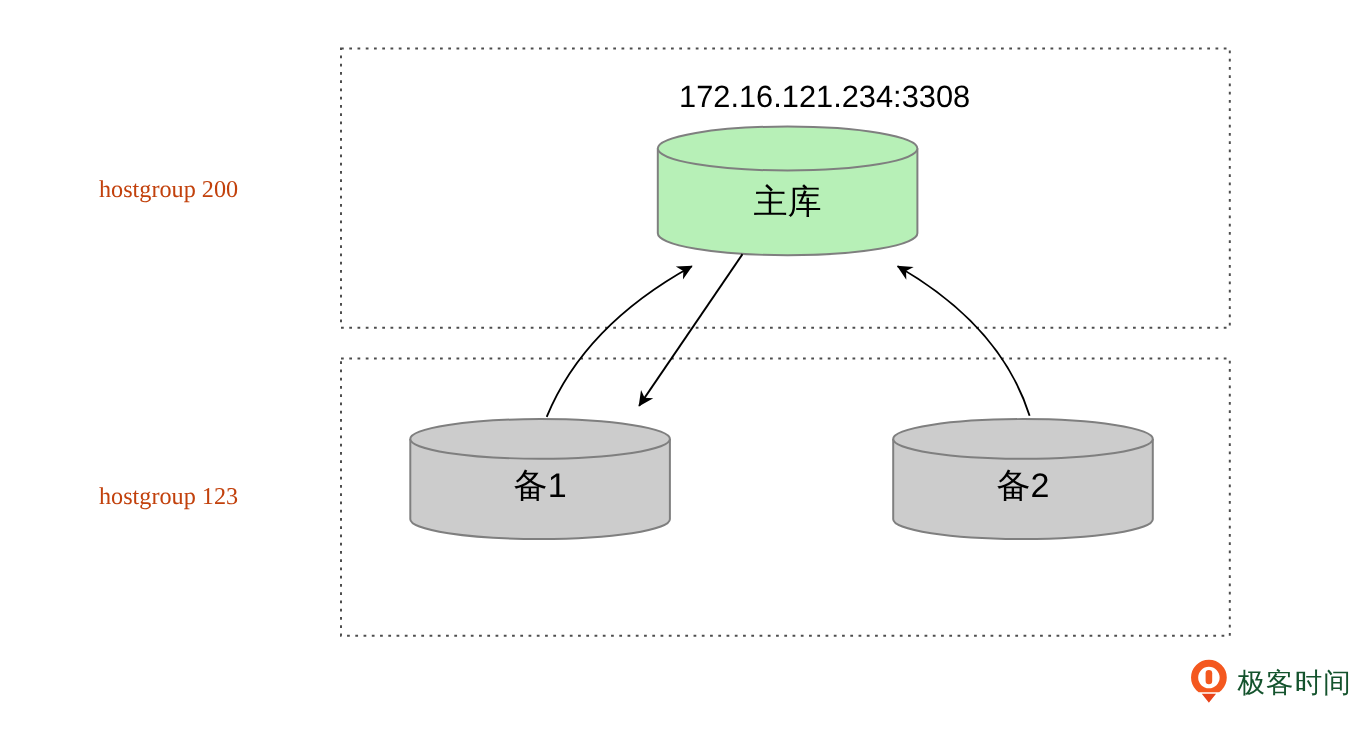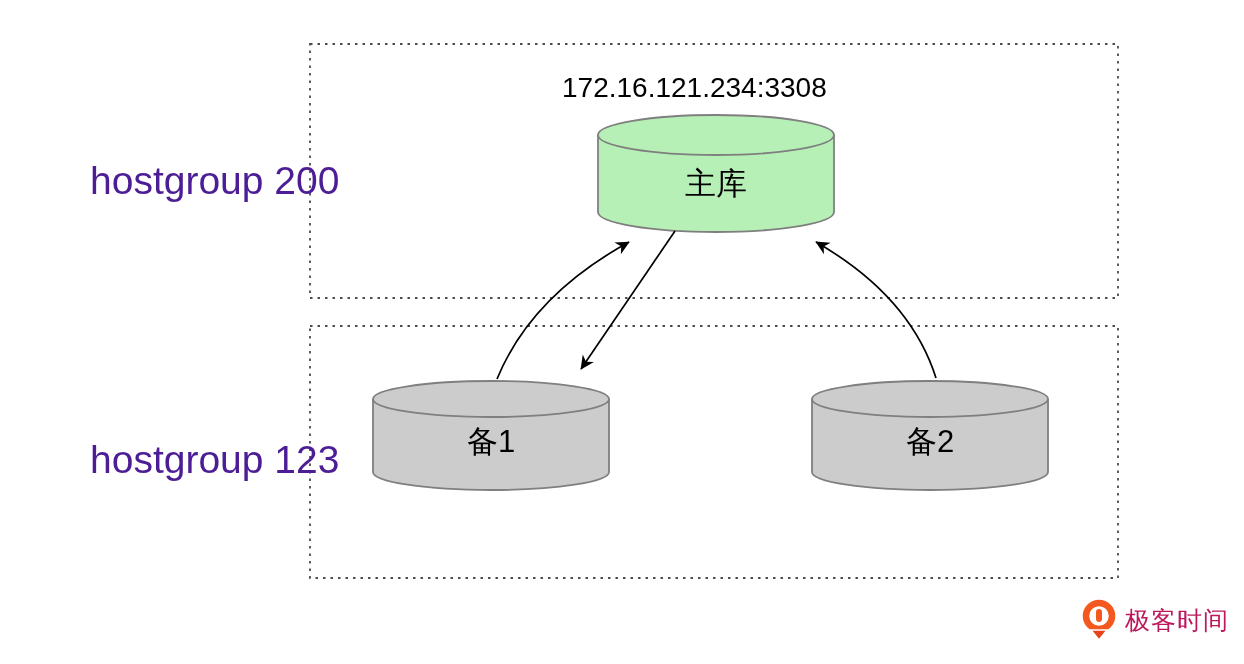--- a/index.html
+++ b/index.html
@@ -7,48 +7,49 @@
     position: relative;
     width: 1244px;
     height: 664px;
     background: #ffffff;
     font-family: "Liberation Sans", "DejaVu Sans", sans-serif;
     overflow: hidden;
   }
   .layer { position: absolute; left: 0; top: 0; }
   .lbl {
     position: absolute;
-    color: #4c1d95;
-    font-size: 39px;
+    color: #c2410c;
+    font-size: 22px;
     white-space: nowrap;
     line-height: 1;
+    font-family: Liberation Serif, serif;
   }
   .ip {
     position: absolute;
     width: 320px;
-    text-align: left;
+    text-align: right;
     color: #000000;
     font-size: 28px;
     white-space: nowrap;
     line-height: 1;
   }
   .node-text {
     font-size: 31px;
     fill: #000000;
   }
   .logo {
     position: absolute;
     left: 1080px;
     top: 598px;
     display: flex;
     align-items: center;
     gap: 7px;
   }
   .logo-text {
-    color: #be185d;
+    color: #14532d;
     font-size: 25px;
     font-weight: 500;
     letter-spacing: 1px;
     white-space: nowrap;
   }
 </style>
 </head>
 <body>
 
 <div class="stage">

